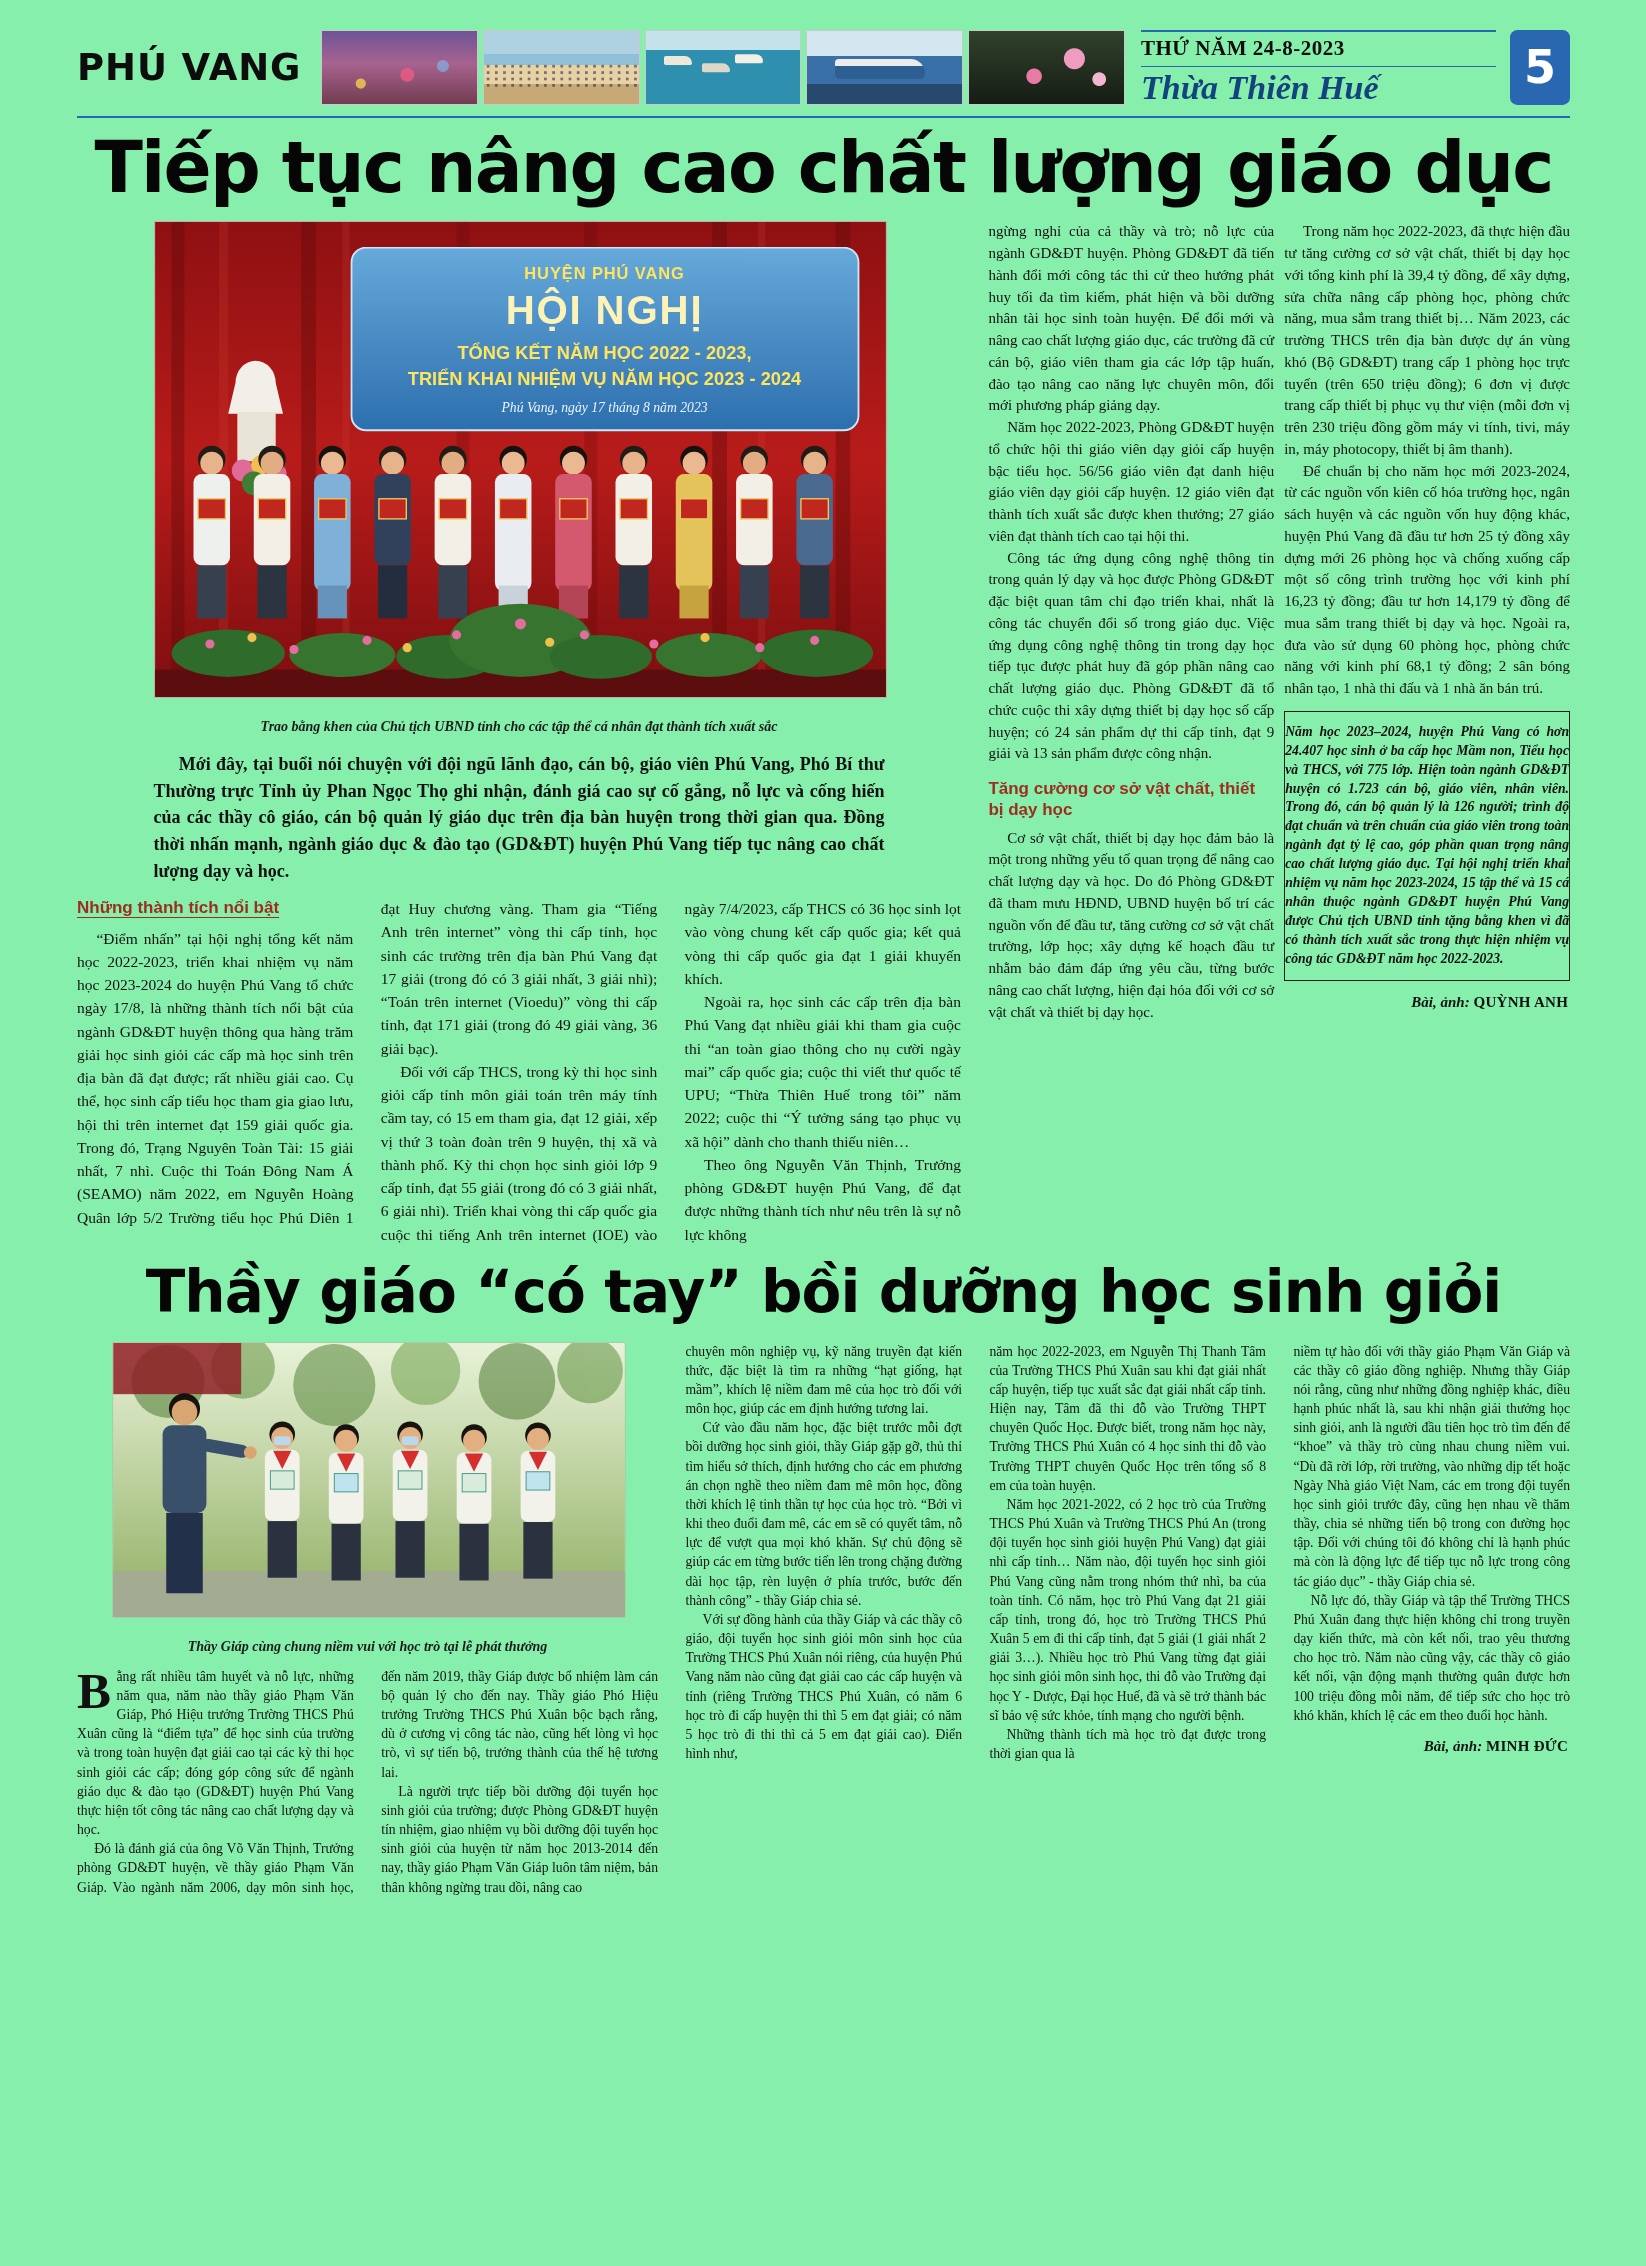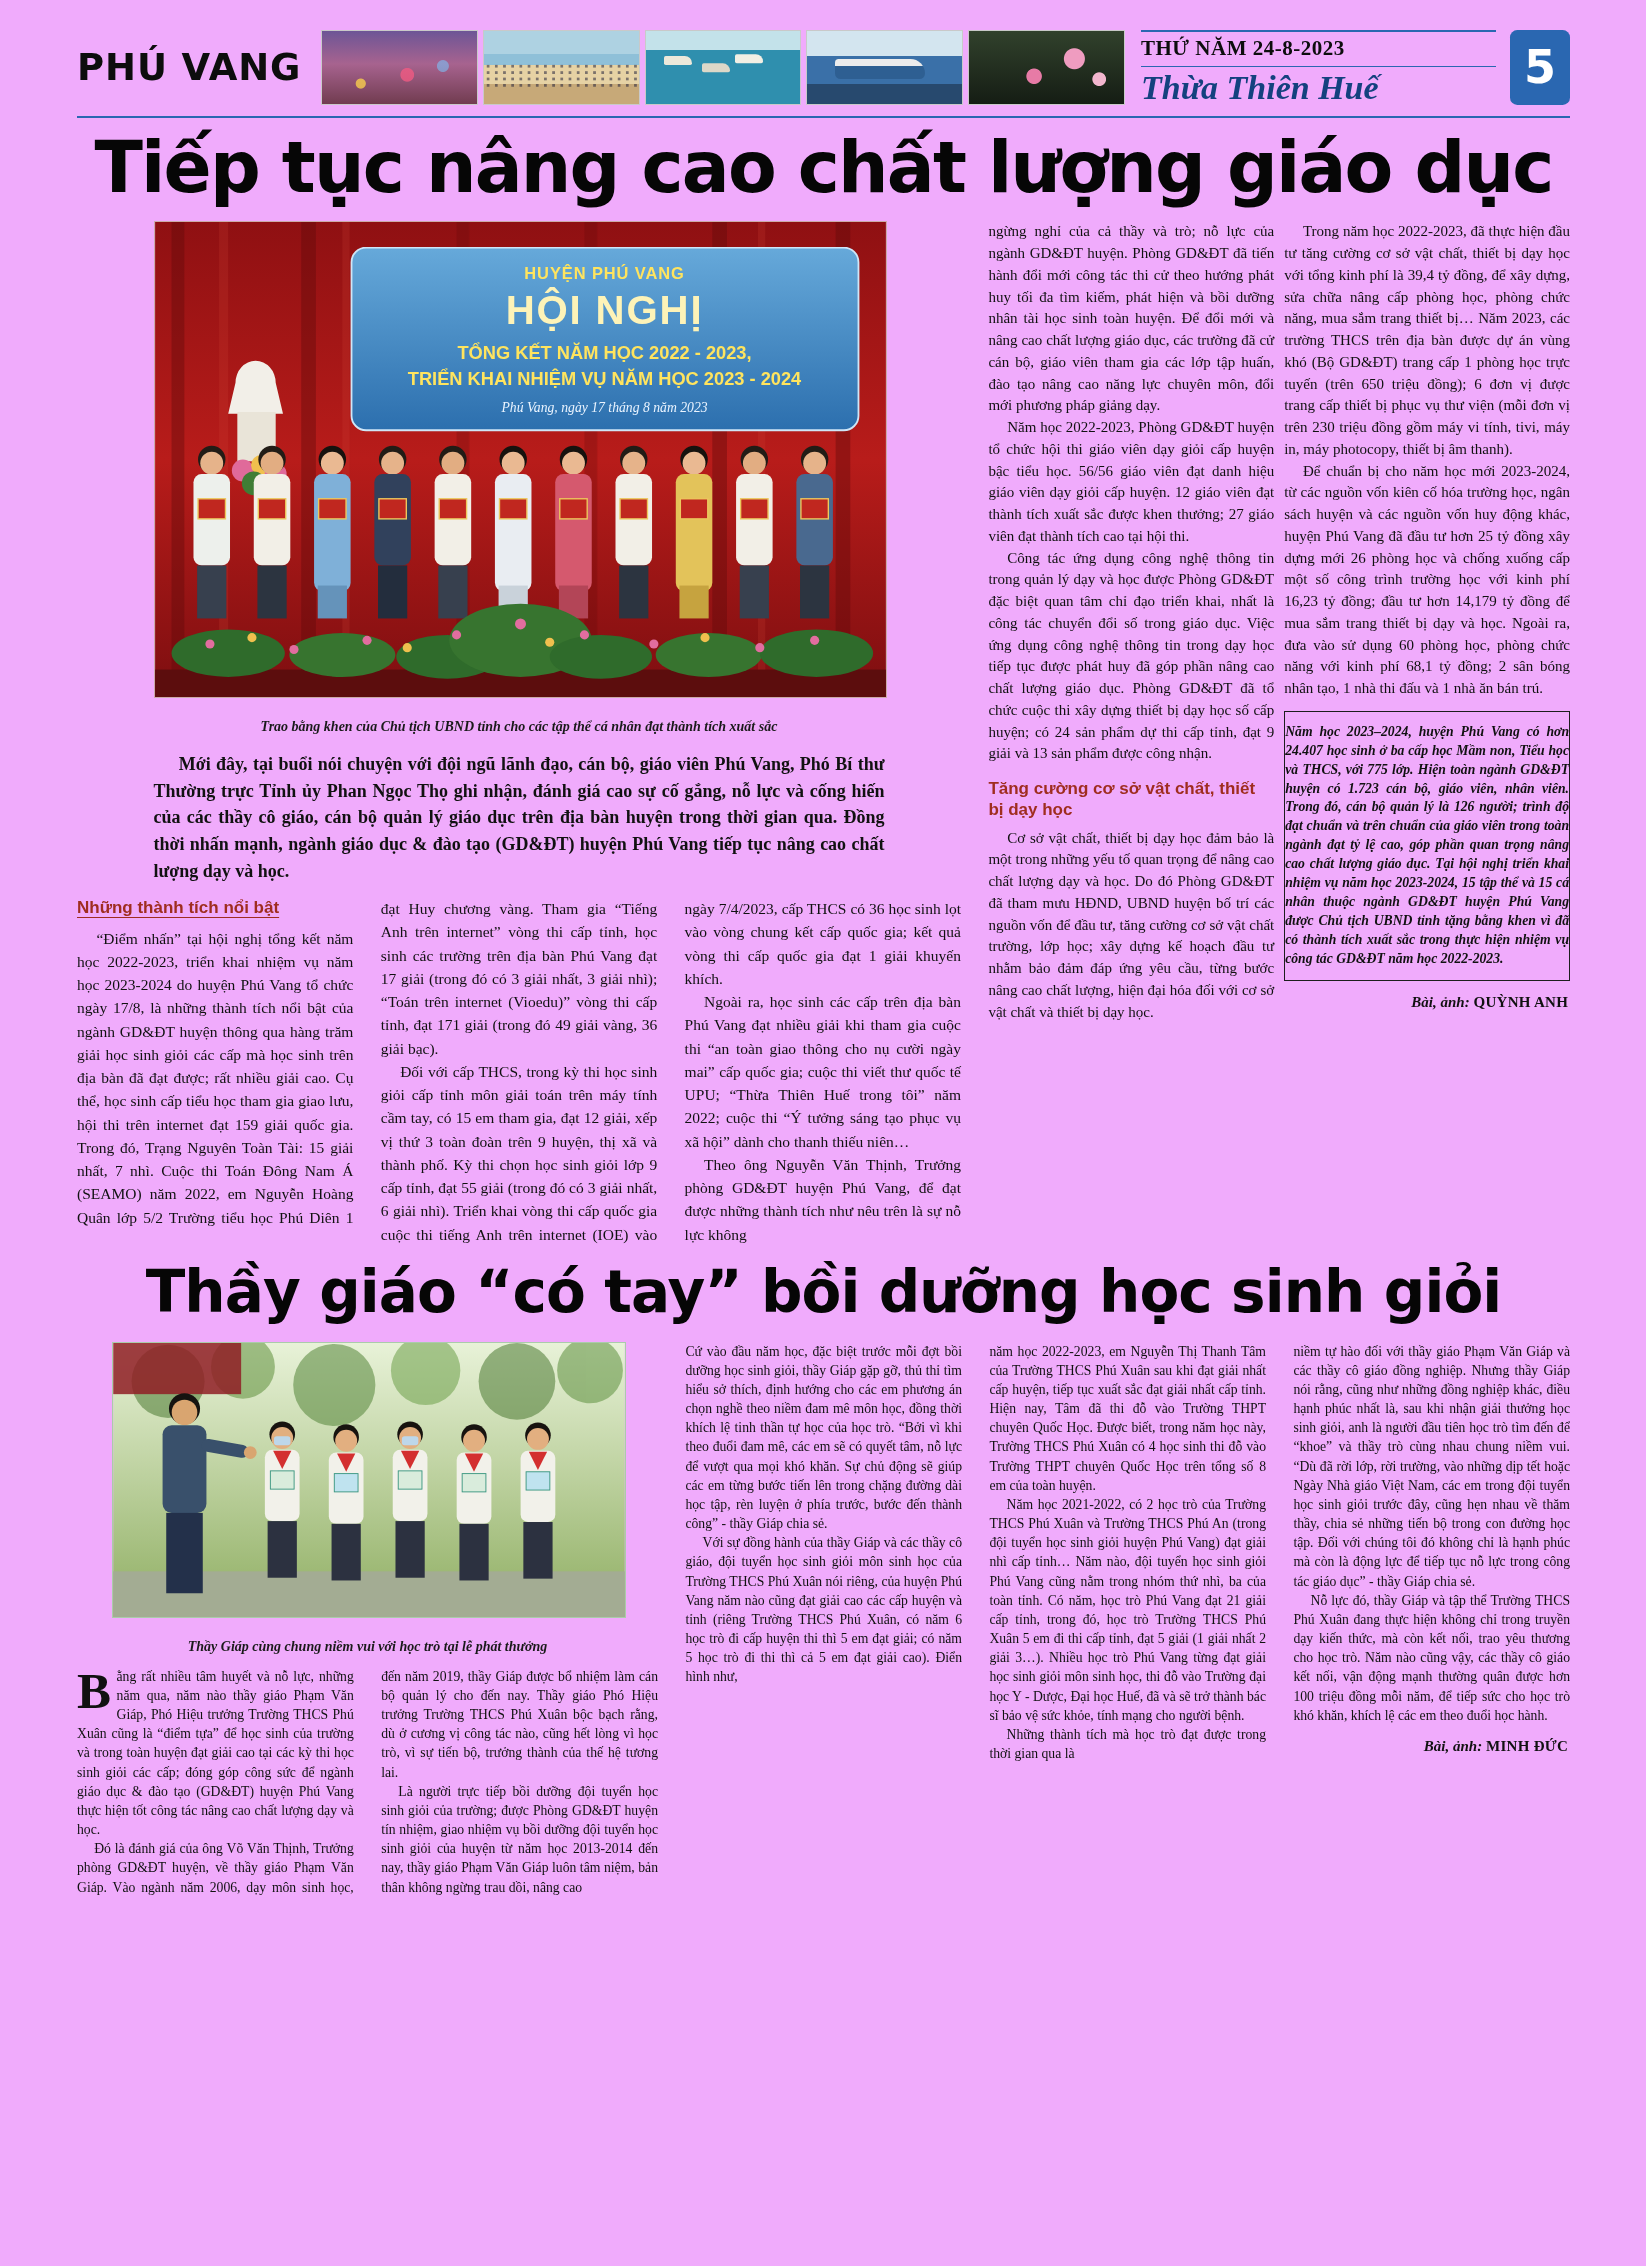--- a/index.html
+++ b/index.html
@@ -1,18 +1,18 @@
 <!DOCTYPE html>
 <html lang="vi" style="font-size:14.6px"><head>
 <meta charset="utf-8">
 <style>
   html,body { margin:0; padding:0; background:#e9e9e9; }
   .page {
     position:relative; width:1647px; height:2267px; margin:0 auto;
-    background:#f0abfc; box-sizing:border-box; padding:27.4px 77px 37px;
+    background:#86efac; box-sizing:border-box; padding:27.4px 77px 37px;
     overflow:hidden; font-family:"Liberation Serif", serif; color:#111;
   }
 
   
   .hdr { display:flex; align-items:center; gap:16.4px; height:80px; }
   .hdr-section {
     font-family:"DejaVu Sans", sans-serif; font-weight:700; font-size:37px;
     letter-spacing:0.9px; color:#0d0d0d; flex:0 0 auto; padding-right:3.7px;
   }
   .strip { flex:1; display:flex; gap:4.6px; height:75px; }
@@ -423,20 +423,21 @@
           <p class="p-first"><span class="dropcap">B</span><span>ằng rất nhiều tâm huyết và nỗ lực, những năm qua, năm nào thầy giáo Phạm Văn Giáp, Phó Hiệu trưởng Trường THCS Phú Xuân cũng là “điểm tựa” để học sinh của trường và trong toàn huyện đạt giải cao tại các kỳ thi học sinh giỏi các cấp; đóng góp công sức để ngành giáo dục &amp; đào tạo (GD&amp;ĐT) huyện Phú Vang thực hiện tốt công tác nâng cao chất lượng dạy và học.</span></p>
           <div class="paras">
               <p>Đó là đánh giá của ông Võ Văn Thịnh, Trưởng phòng GD&amp;ĐT huyện, về thầy giáo Phạm Văn Giáp. Vào ngành năm 2006, dạy môn sinh học, đến năm 2019, thầy Giáp được bổ nhiệm làm cán bộ quản lý cho đến nay. Thầy giáo Phó Hiệu trưởng Trường THCS Phú Xuân bộc bạch rằng, dù ở cương vị công tác nào, cũng hết lòng vì học trò, vì sự tiến bộ, trưởng thành của thế hệ tương lai.</p>
               <p>Là người trực tiếp bồi dưỡng đội tuyển học sinh giỏi của trường; được Phòng GD&amp;ĐT huyện tín nhiệm, giao nhiệm vụ bồi dưỡng đội tuyển học sinh giỏi của huyện từ năm học 2013-2014 đến nay, thầy giáo Phạm Văn Giáp luôn tâm niệm, bản thân không ngừng trau dồi, nâng cao</p>
             </div>
         </div>
       </div>
 
       <div class="a2-right">
         <div class="col paras cont">
+            <p>chuyên môn nghiệp vụ, kỹ năng truyền đạt kiến thức, đặc biệt là tìm ra những “hạt giống, hạt mầm”, khích lệ niềm đam mê của học trò đối với môn học, giúp các em định hướng tương lai.</p>
             <p>Cứ vào đầu năm học, đặc biệt trước mỗi đợt bồi dưỡng học sinh giỏi, thầy Giáp gặp gỡ, thủ thỉ tìm hiểu sở thích, định hướng cho các em phương án chọn nghề theo niềm đam mê môn học, đồng thời khích lệ tinh thần tự học của học trò. “Bởi vì khi theo đuổi đam mê, các em sẽ có quyết tâm, nỗ lực để vượt qua mọi khó khăn. Sự chủ động sẽ giúp các em từng bước tiến lên trong chặng đường dài học tập, rèn luyện ở phía trước, bước đến thành công” - thầy Giáp chia sẻ.</p>
             <p>Với sự đồng hành của thầy Giáp và các thầy cô giáo, đội tuyển học sinh giỏi môn sinh học của Trường THCS Phú Xuân nói riêng, của huyện Phú Vang năm nào cũng đạt giải cao các cấp huyện và tỉnh (riêng Trường THCS Phú Xuân, có năm 6 học trò đi cấp huyện thi thì 5 em đạt giải; có năm 5 học trò đi thi thì cả 5 em đạt giải cao). Điển hình như,</p>
           </div>
         <div class="col paras cont">
             <p>năm học 2022-2023, em Nguyễn Thị Thanh Tâm của Trường THCS Phú Xuân sau khi đạt giải nhất cấp huyện, tiếp tục xuất sắc đạt giải nhất cấp tỉnh. Hiện nay, Tâm đã thi đỗ vào Trường THPT chuyên Quốc Học. Được biết, trong năm học này, Trường THCS Phú Xuân có 4 học sinh thi đỗ vào Trường THPT chuyên Quốc Học trên tổng số 8 em của toàn huyện.</p>
             <p>Năm học 2021-2022, có 2 học trò của Trường THCS Phú Xuân và Trường THCS Phú An (trong đội tuyển học sinh giỏi huyện Phú Vang) đạt giải nhì cấp tỉnh… Năm nào, đội tuyển học sinh giỏi Phú Vang cũng nằm trong nhóm thứ nhì, ba của toàn tỉnh. Có năm, học trò Phú Vang đạt 21 giải cấp tỉnh, trong đó, học trò Trường THCS Phú Xuân 5 em đi thi cấp tỉnh, đạt 5 giải (1 giải nhất 2 giải 3…). Nhiều học trò Phú Vang từng đạt giải học sinh giỏi môn sinh học, thi đỗ vào Trường đại học Y - Dược, Đại học Huế, đã và sẽ trở thành bác sĩ bảo vệ sức khỏe, tính mạng cho người bệnh.</p>
             <p>Những thành tích mà học trò đạt được trong thời gian qua là</p>
           </div>
         <div class="col">
           <div class="paras cont">

